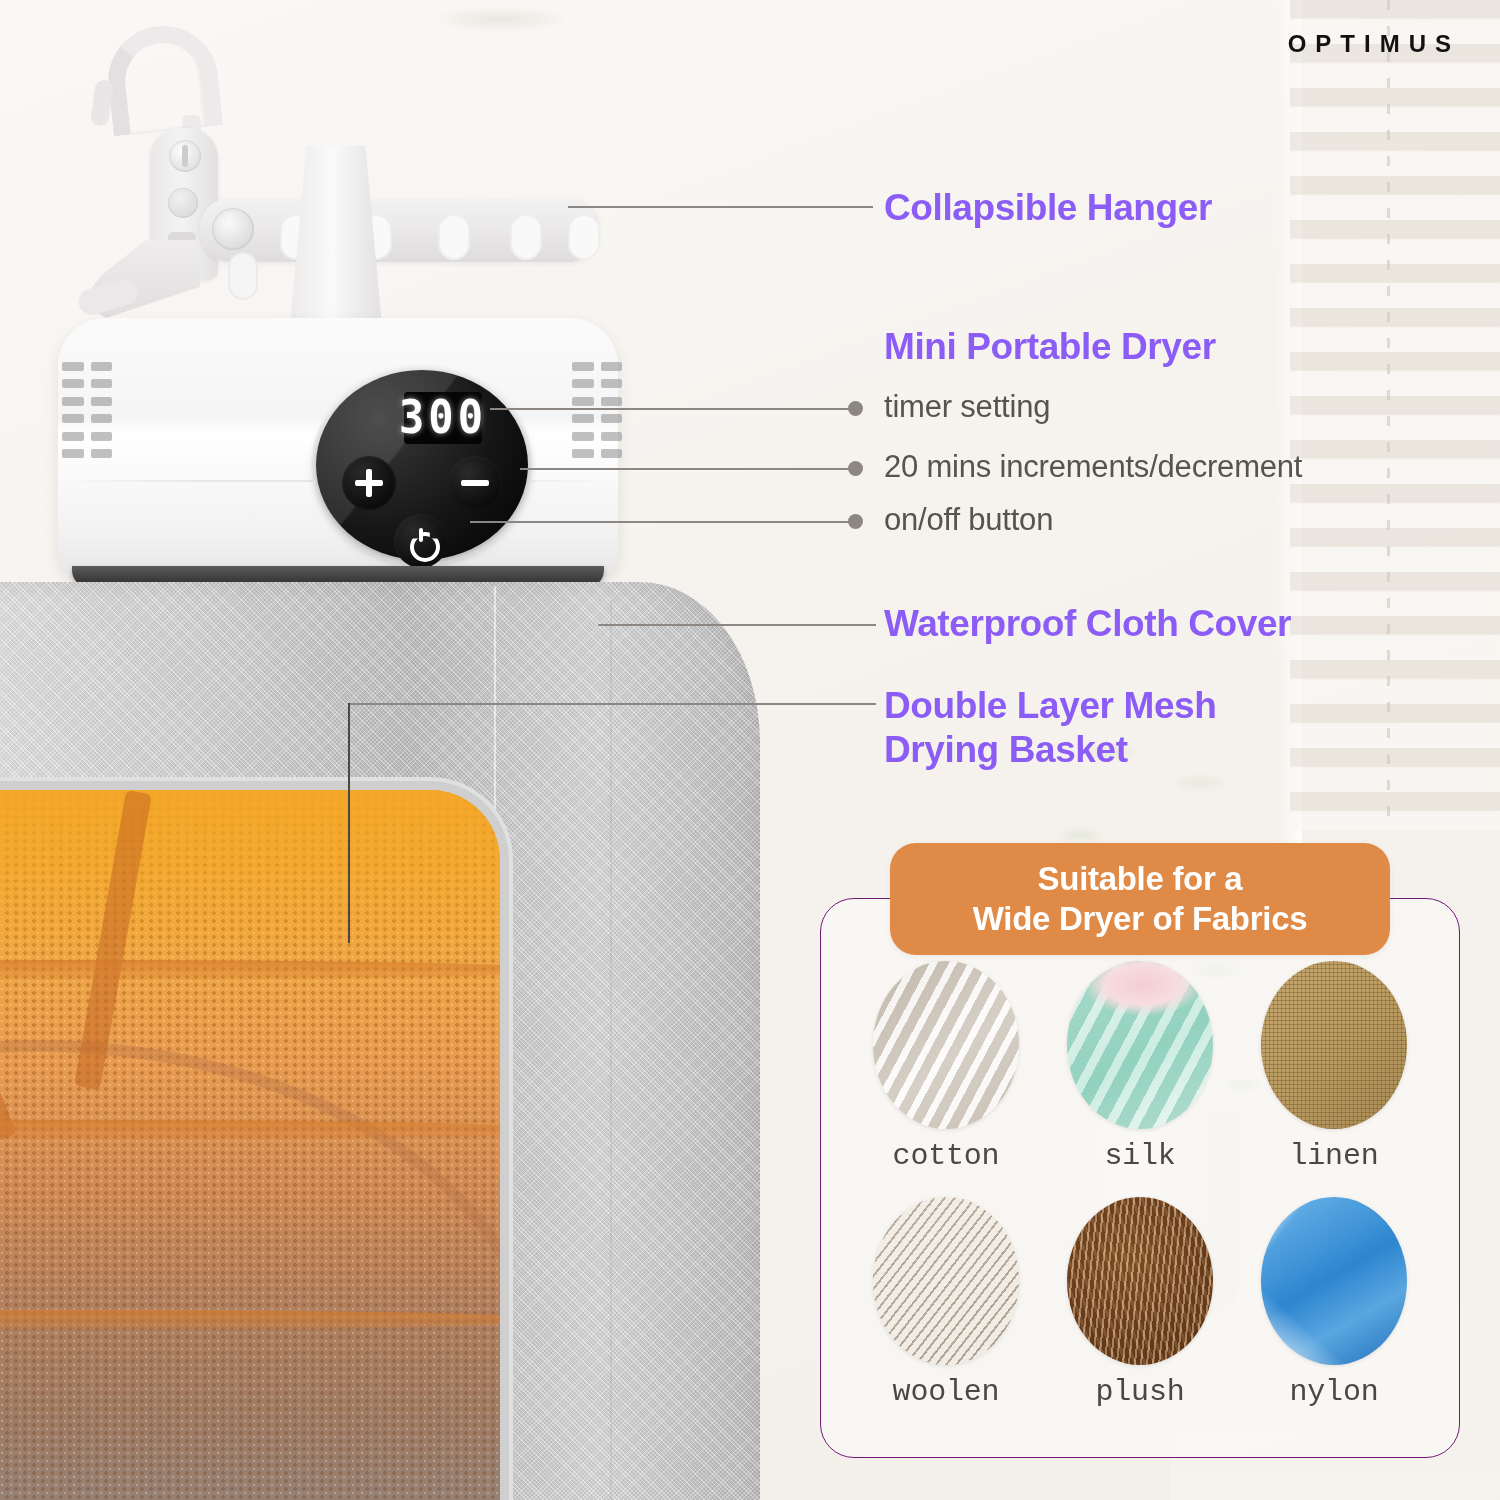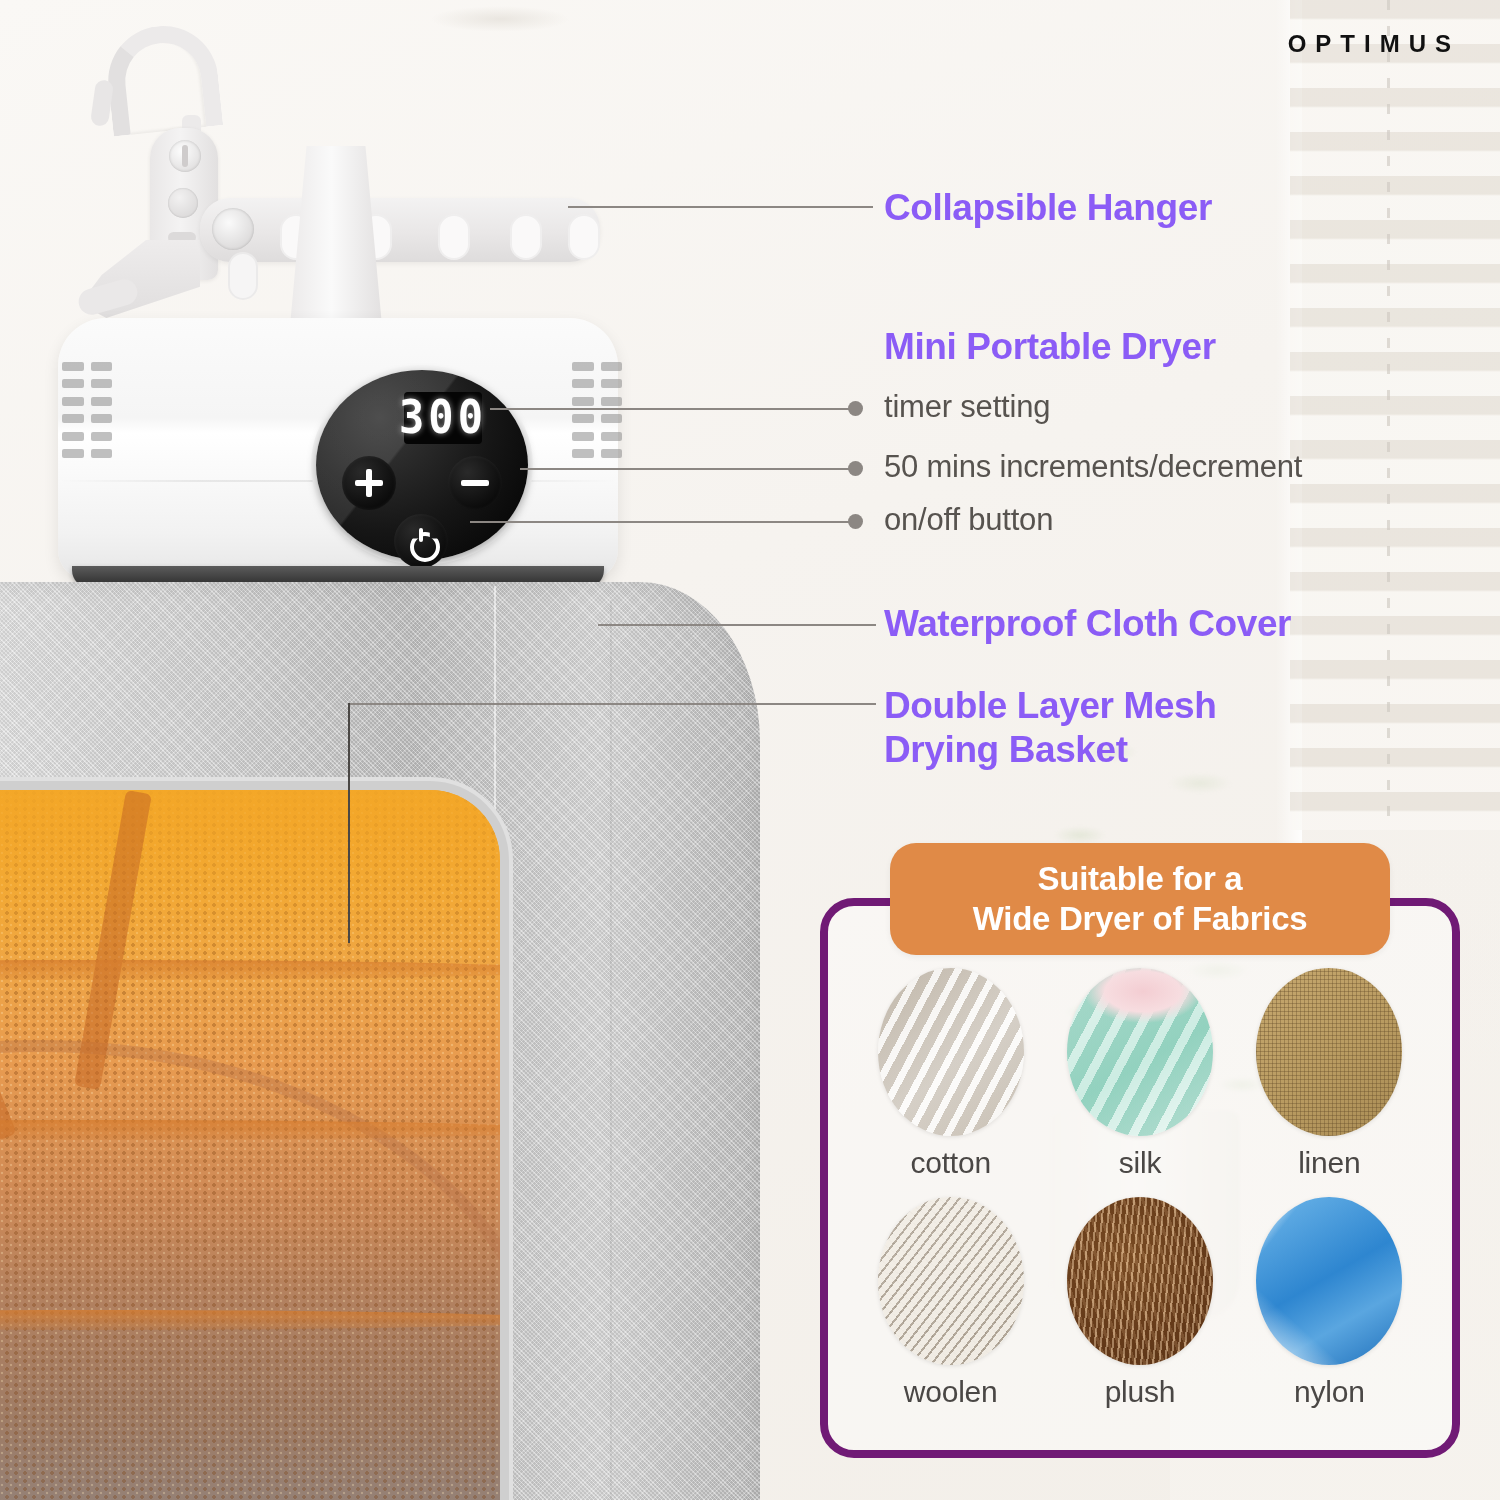--- a/index.html
+++ b/index.html
@@ -317,23 +317,24 @@
     letter-spacing:-.4px; white-space:nowrap; line-height:1.18;
   }
   .lbl-sub{
     position:absolute; font-size:31px; color:#57534f;
     white-space:nowrap; letter-spacing:-.2px;
   }
 
   
   #fabrics{
     position:absolute; left:820px; top:898px; width:640px; height:560px;
-    border:8px solid #701a75; border-radius:34px;
+    border:1px solid #701a75; border-radius:34px;
     background:rgba(255,255,255,.40);
     z-index:32;
+    font-family:Liberation Mono, monospace;
   }
   .fab-badge{
     position:absolute; left:890px; top:843px; width:500px; height:112px;
     background:#e08a47; border-radius:26px;
     display:flex; flex-direction:column; align-items:center; justify-content:center;
     z-index:34; box-shadow:0 2px 6px rgba(0,0,0,.06);
   }
   .fab-badge span{
     color:#fff; font-size:33px; font-weight:bold; line-height:1.22; letter-spacing:-.3px;
   }
@@ -508,21 +509,21 @@
 
   <div class="lead" style="left:348px; top:703px; width:528px;"></div>
   <div class="lead-v" style="left:348px; top:703px; height:240px;"></div>
 </div>
 
 <div class="labels">
   <div class="lbl-title" style="top:186px;">Collapsible Hanger</div>
 
   <div class="lbl-title" style="top:325px;">Mini Portable Dryer</div>
   <div class="lbl-sub" style="top:389px;">timer setting</div>
-  <div class="lbl-sub" style="top:449px;">50 mins increments/decrement</div>
+  <div class="lbl-sub" style="top:449px;">20 mins increments/decrement</div>
   <div class="lbl-sub" style="top:502px;">on/off button</div>
 
   <div class="lbl-title" style="top:602px;">Waterproof Cloth Cover</div>
 
   <div class="lbl-title" style="top:684px;">Double Layer Mesh</div>
   <div class="lbl-title" style="top:728px;">Drying Basket</div>
 </div>
 
 <div id="fabrics">
   <div class="fab-grid">

